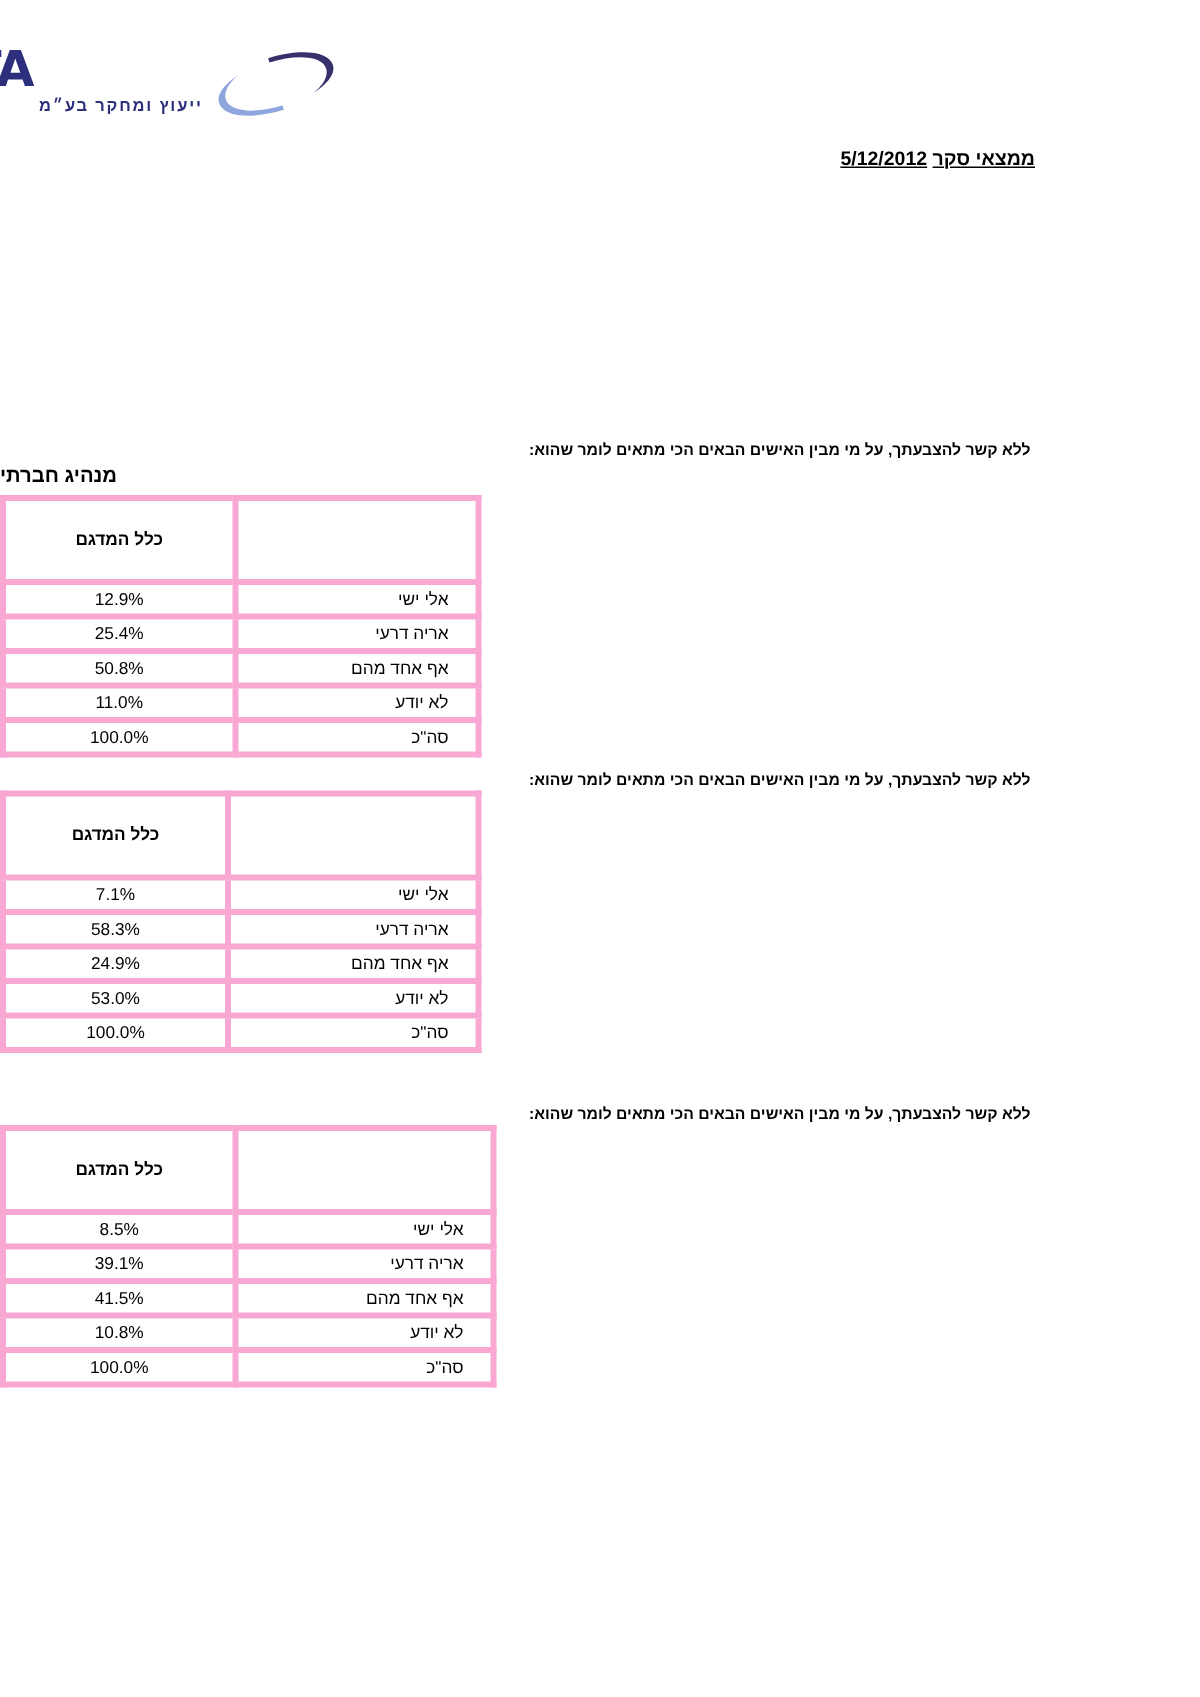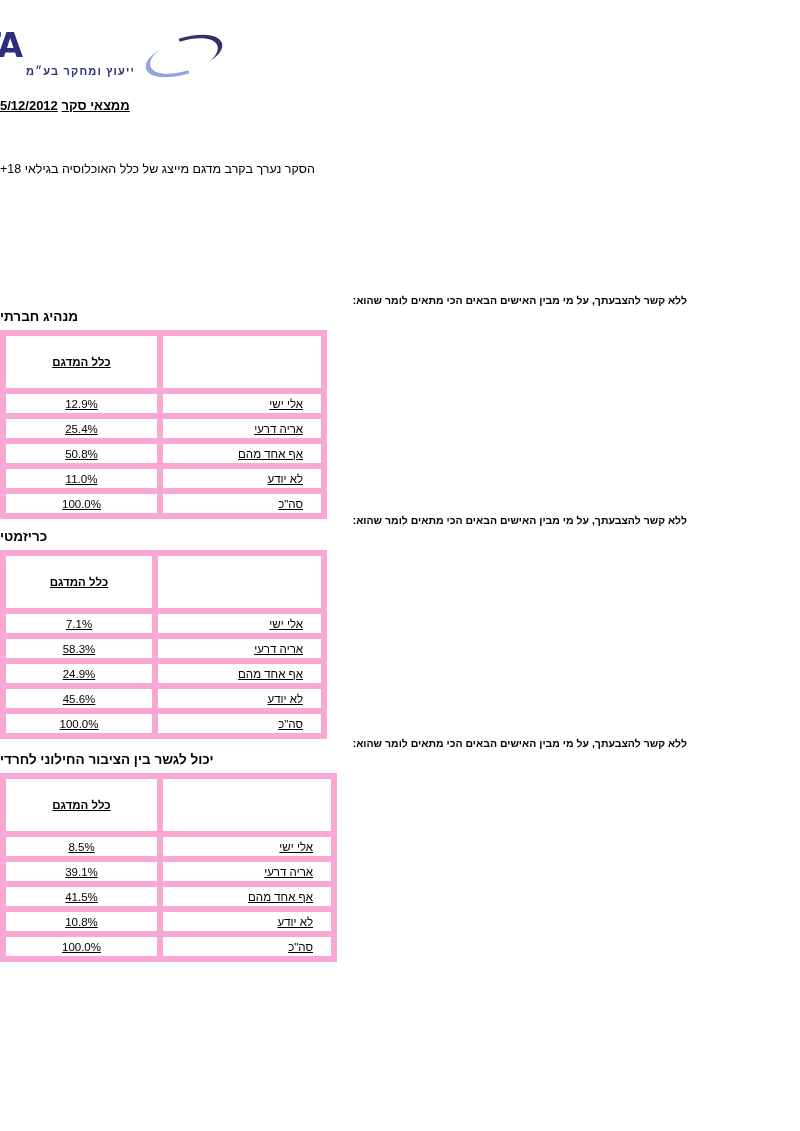--- a/index.html
+++ b/index.html
@@ -57,21 +57,21 @@
     width: 88px;
     height: 44px;
   }
 
   
   .doc-title {
     position: absolute;
     left: 0;
     top: 98px;
     width: 690px;
-    text-align: left;
+    text-align: right;
     font-size: 13px;
     font-weight: bold;
     direction: rtl;
   }
   .doc-title span.t {
     text-decoration: underline;
   }
 
   .intro {
     position: absolute;
@@ -113,26 +113,25 @@
     margin: 1px 0 4px 0;
   }
 
   table.survey {
     border-collapse: collapse;
     direction: rtl;
     margin: 0;
     float: left;
   }
   table.survey td, table.survey th {
-    border: 6px solid #f9a8d4;
+    border: 4px solid #f9a8d4;
     padding: 0;
     font-size: 11.5px;
     font-weight: normal;
     vertical-align: middle;
-    text-decoration: underline;
   }
   table.survey th.lbl-head {
     width: 158px;
     height: 52px;
   }
   table.survey th.val-head {
     width: 148px;
     height: 52px;
     font-weight: bold;
     font-size: 11.5px;
@@ -175,21 +174,20 @@
     </g>
   </svg>
 </div>
 
 <div class="doc-title">
   <span class="t">ממצאי סקר</span>
   <span class="t">5/12/2012</span>
 </div>
 
 <div class="intro">
-  <p>הסקר נערך בקרב מדגם מייצג של כלל האוכלוסיה בגילאי 18+</p>
 </div>
 
 <div class="section" id="section-1">
   <p class="q-text">ללא קשר להצבעתך, על מי מבין האישים הבאים הכי מתאים לומר שהוא:</p>
   <p class="q-sub">מנהיג חברתי</p>
   <table class="survey">
     <thead>
       <tr>
         <th class="lbl-head"></th>
         <th class="val-head">כלל המדגם</th>
@@ -215,21 +213,20 @@
       <tr>
         <td class="lbl">סה"כ</td>
         <td class="val">100.0%</td>
       </tr>
     </tbody>
   </table>
 </div>
 
 <div class="section" id="section-2">
   <p class="q-text">ללא קשר להצבעתך, על מי מבין האישים הבאים הכי מתאים לומר שהוא:</p>
-  <p class="q-sub">כריזמטי</p>
   <table class="survey">
     <thead>
       <tr>
         <th class="lbl-head"></th>
         <th class="val-head">כלל המדגם</th>
       </tr>
     </thead>
     <tbody>
       <tr>
         <td class="lbl">אלי ישי</td>
@@ -238,33 +235,32 @@
       <tr>
         <td class="lbl">אריה דרעי</td>
         <td class="val">58.3%</td>
       </tr>
       <tr>
         <td class="lbl">אף אחד מהם</td>
         <td class="val">24.9%</td>
       </tr>
       <tr>
         <td class="lbl">לא יודע</td>
-        <td class="val">45.6%</td>
+        <td class="val">53.0%</td>
       </tr>
       <tr>
         <td class="lbl">סה"כ</td>
         <td class="val">100.0%</td>
       </tr>
     </tbody>
   </table>
 </div>
 
 <div class="section" id="section-3">
   <p class="q-text">ללא קשר להצבעתך, על מי מבין האישים הבאים הכי מתאים לומר שהוא:</p>
-  <p class="q-sub">יכול לגשר בין הציבור החילוני לחרדי</p>
   <table class="survey">
     <thead>
       <tr>
         <th class="lbl-head"></th>
         <th class="val-head">כלל המדגם</th>
       </tr>
     </thead>
     <tbody>
       <tr>
         <td class="lbl">אלי ישי</td>

